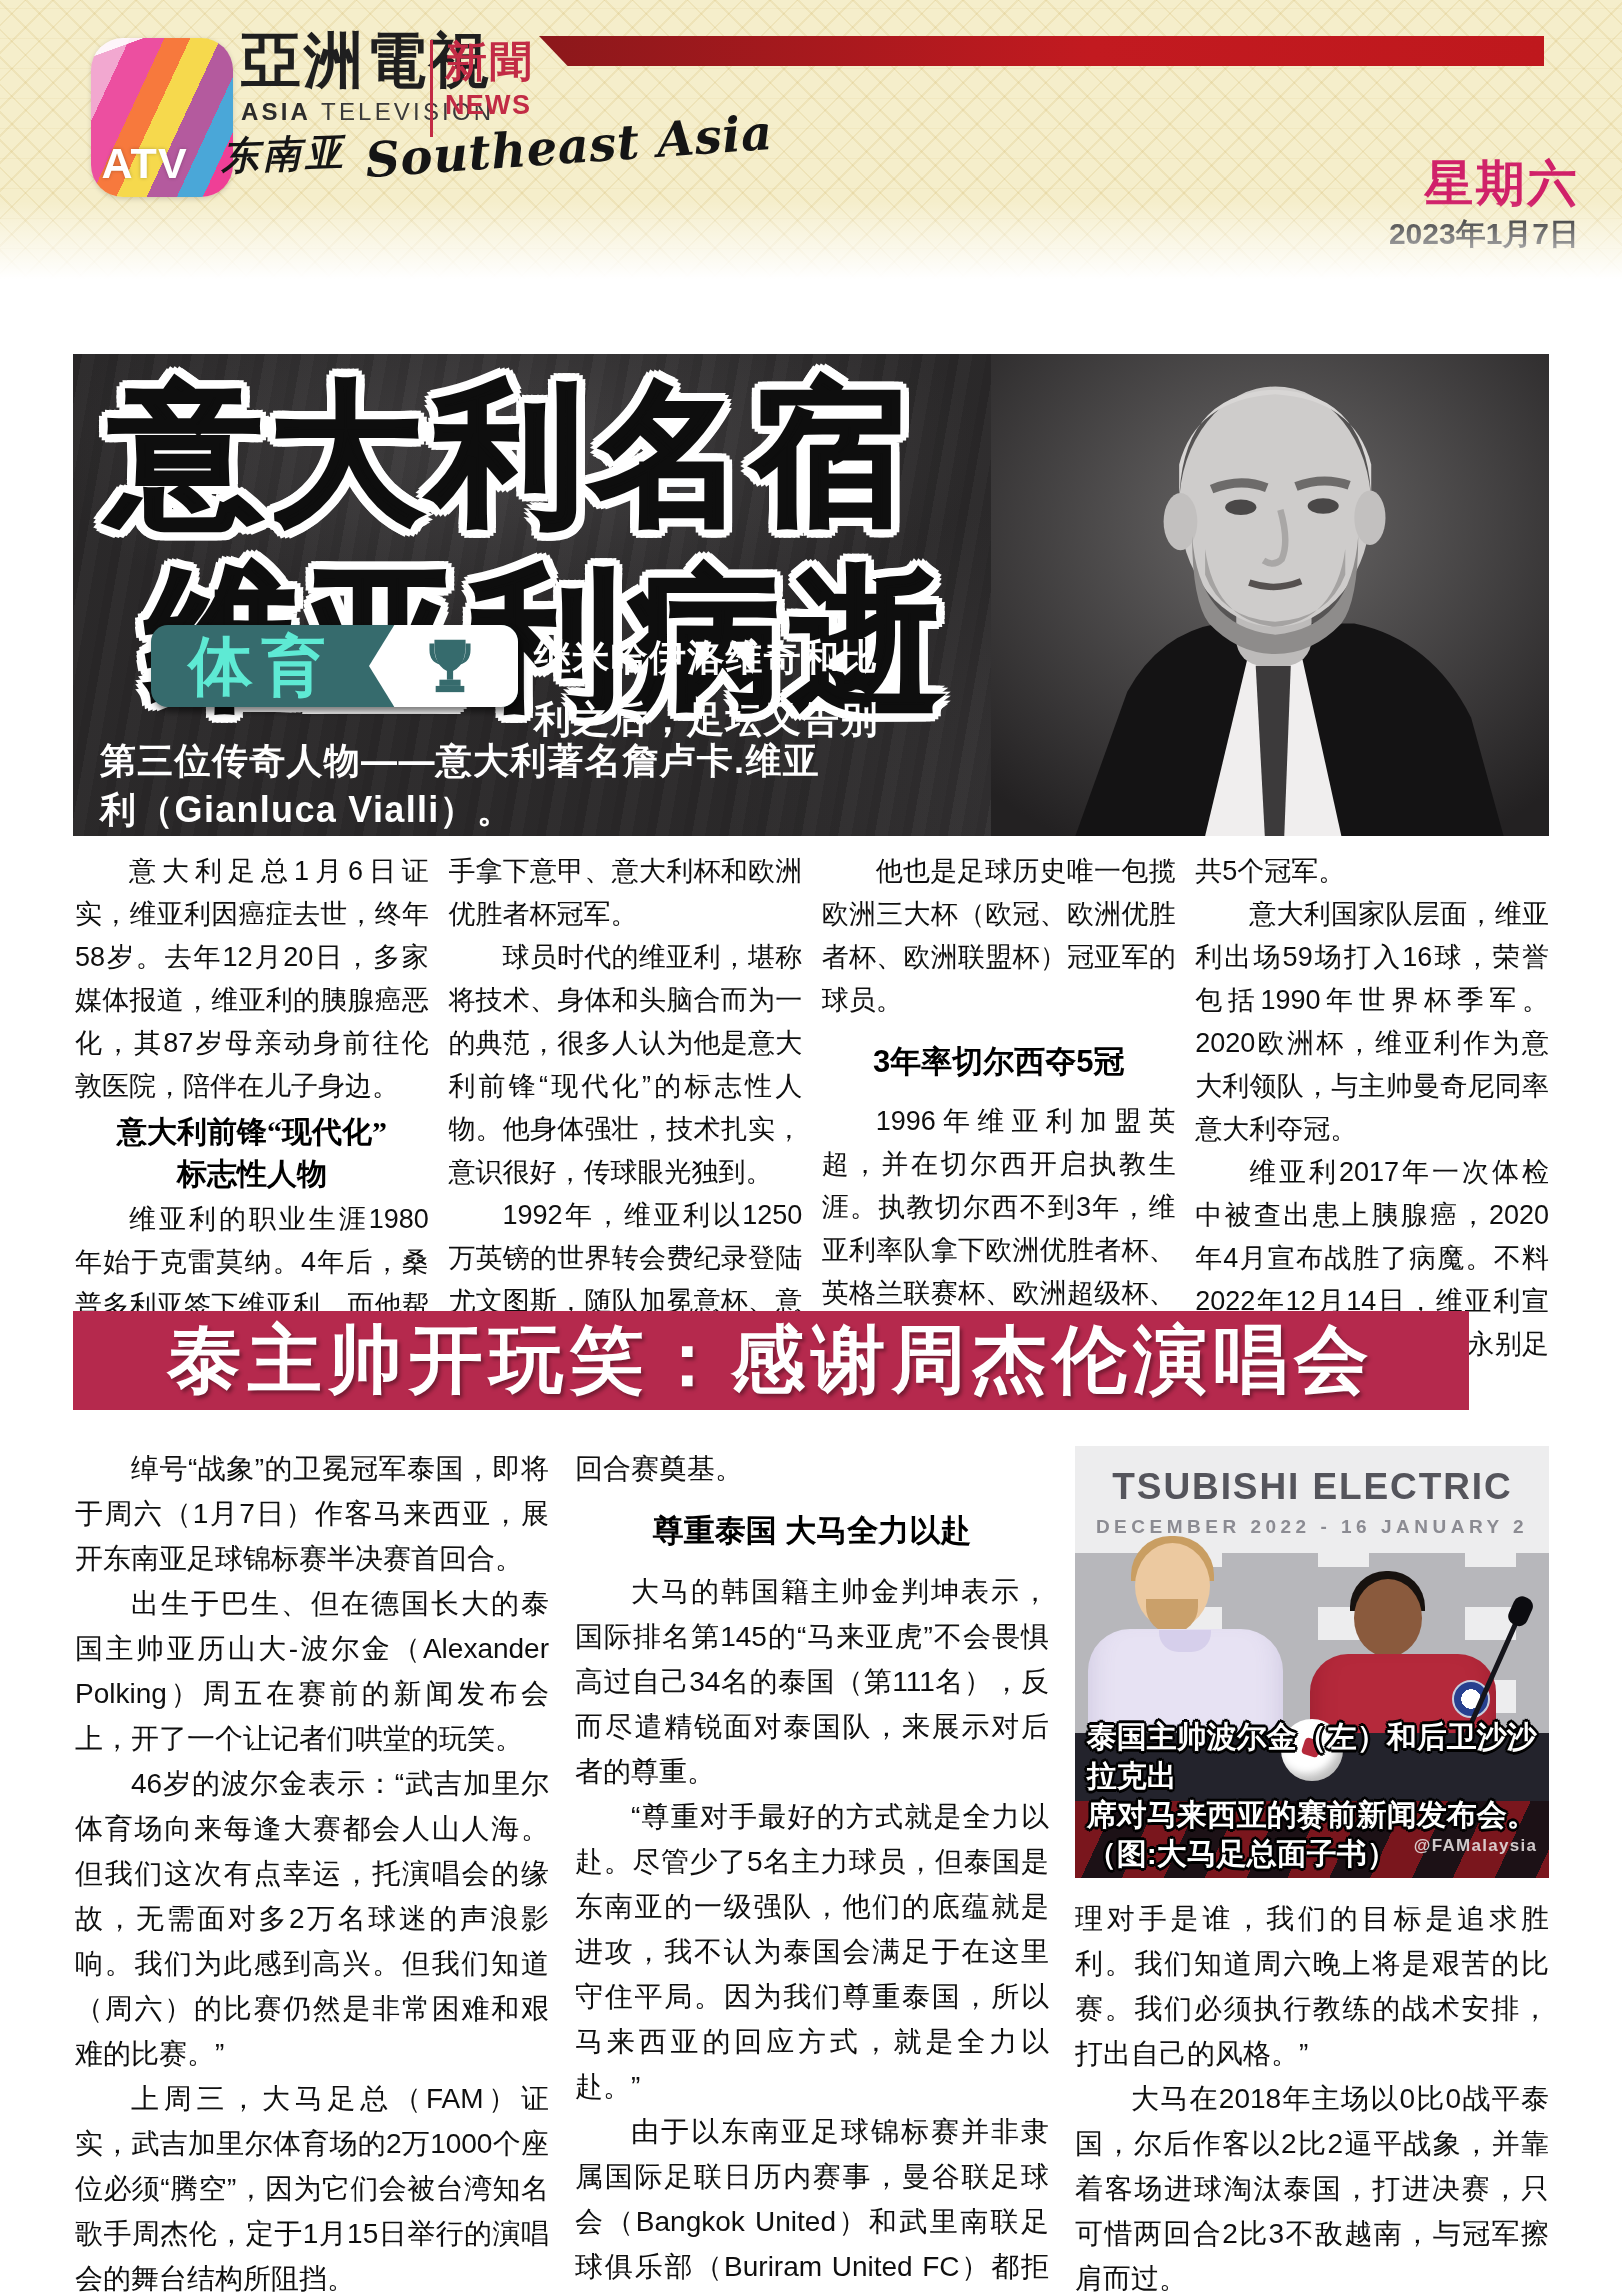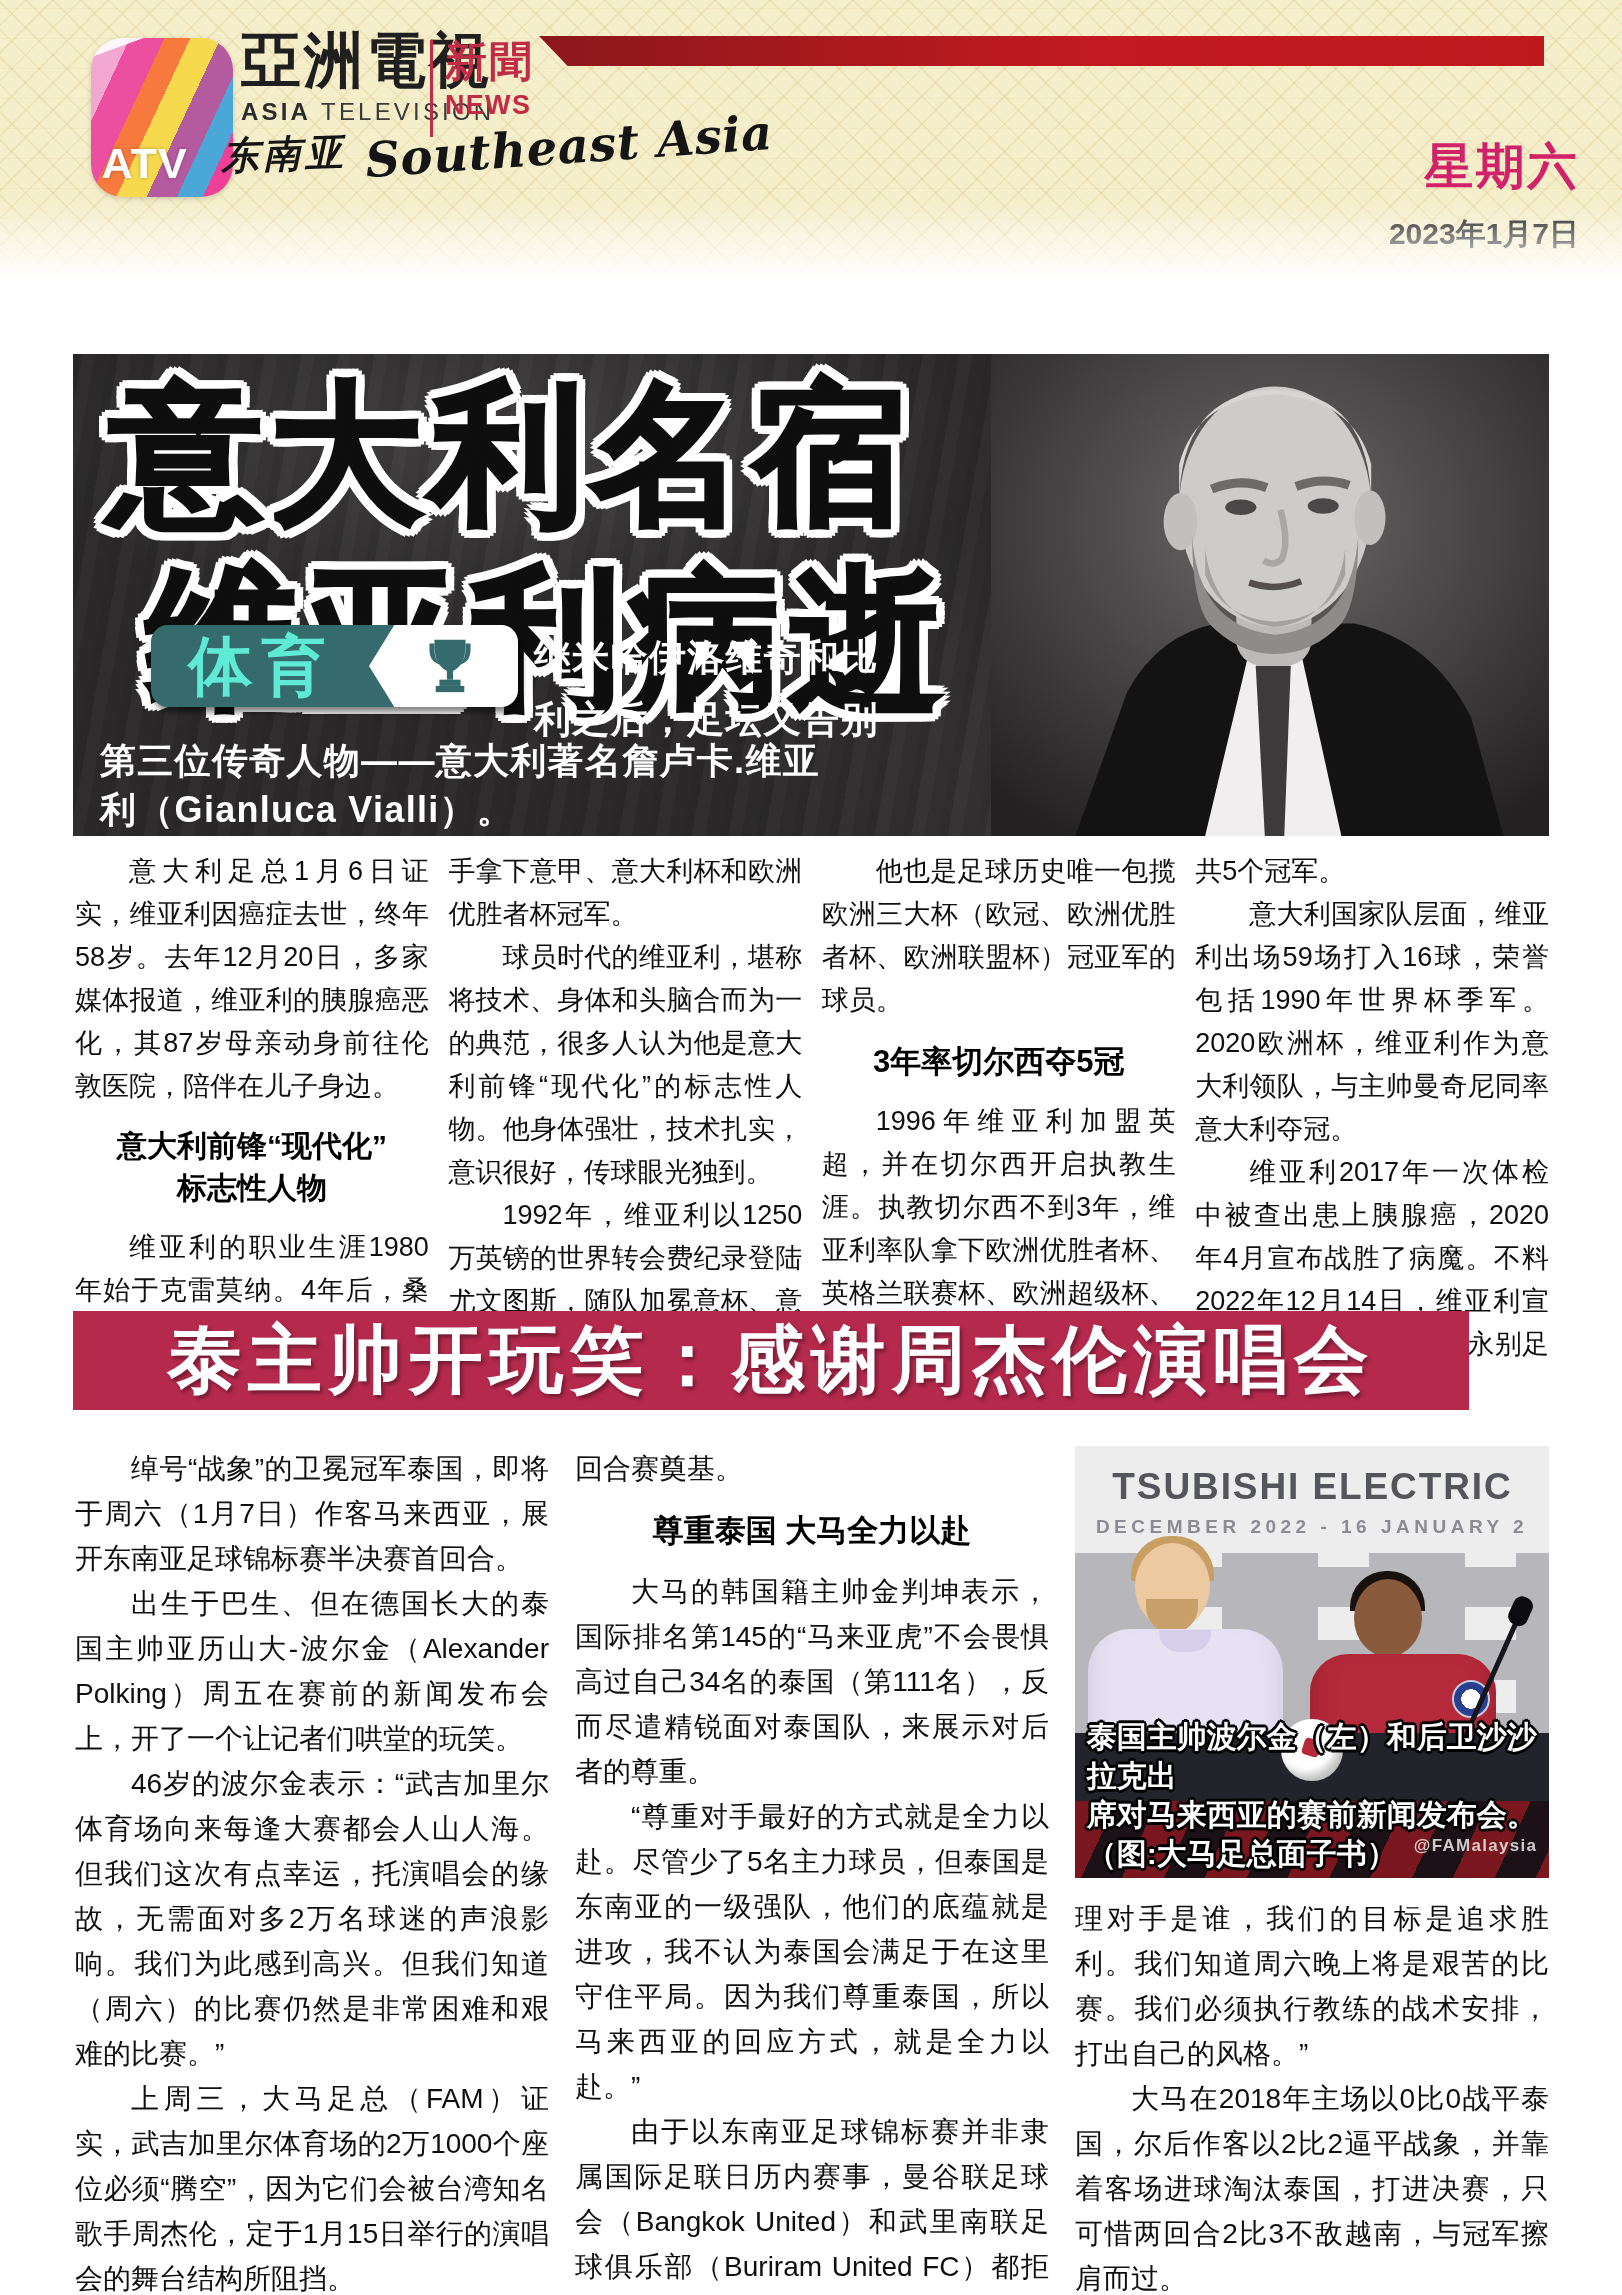--- a/index.html
+++ b/index.html
@@ -37,21 +37,21 @@
   .section-zh{font-size:42px;font-weight:800;letter-spacing:2.6px;line-height:1.1;}
   .section-en{font-size:27px;font-weight:600;letter-spacing:1.3px;margin-top:5.2px;}
   .region-line{position:absolute;left:221px;top:122px;white-space:nowrap;}
   .region-zh{display:inline-block;font-family:"Liberation Serif", serif;font-weight:900;font-style:italic;
     font-size:38px;color:#151515;transform:rotate(-2deg);letter-spacing:3.9px;}
   .region-en{display:inline-block;font-family:"DejaVu Serif", serif;font-style:italic;font-weight:700;
     font-size:48px;color:#151515;transform:rotate(-4deg) translateY(-3.9px);margin-left:15.6px;letter-spacing:0.6px;}
   .red-ribbon{position:absolute;left:539px;top:36px;width:1005px;height:30px;
     background:linear-gradient(90deg,#8c181b,#c21a20 55%,#bf181d);
     clip-path:polygon(0 0,100% 0,100% 100%,28.6px 100%);}
-  .weekday{position:absolute;right:44px;top:134px;font-size:49px;font-weight:900;color:#d02169;letter-spacing:2.6px;}
+  .weekday{position:absolute;right:44px;top:151px;font-size:49px;font-weight:900;color:#d02169;letter-spacing:2.6px;}
   .date{position:absolute;right:44px;top:214px;font-size:30px;font-weight:600;color:#141414;}
 
   
   .hero{position:absolute;left:73px;top:354px;width:1476px;height:482px;overflow:hidden;
     background:
       radial-gradient(779px 325px at 30% 20%, rgba(90,88,90,.55), rgba(0,0,0,0) 60%),
       radial-gradient(584px 454px at 70% 90%, rgba(70,68,70,.5), rgba(0,0,0,0) 65%),
       #2d2b2c;}
   .hero-noise{position:absolute;inset:0;opacity:.35;
     background:repeating-linear-gradient(100deg, rgba(0,0,0,.35) 0 9px, rgba(70,70,70,.25) 9px 22px, rgba(20,20,20,.3) 22px 36px);}
@@ -79,21 +79,21 @@
 
   
   .a1-body{position:absolute;left:75px;top:850px;width:1474px;display:flex;gap:19.5px;}
   .a1-body .col{width:354px;}
   .a2-body{position:absolute;left:75px;top:1446px;width:1474px;display:flex;gap:26px;}
   .a2-body .col{width:474px;}
   .col p{margin:0;font-size:27px;line-height:43px;text-align:justify;text-indent:2em;color:#0f0f0f;}
   .a2-body .col p{font-size:28px;line-height:45px;}
   .col p.cont{text-indent:0;}
   .subhead{font-weight:900;text-align:center;color:#000;}
-  .sub2line{font-size:30px;line-height:42px;margin:17px 0;}
+  .sub2line{font-size:30px;line-height:42px;margin:3px 0;font-family:Liberation Serif, serif;}
   .sub1line{font-size:31px;line-height:39px;margin:19.5px 0;}
 
   
   .a2-band{position:absolute;left:73px;top:1311px;width:1396px;height:99px;background:#b5294d;
     display:flex;align-items:center;justify-content:center;}
   .a2-band span{color:#fff;font-size:74px;font-weight:900;letter-spacing:6.5px;
     text-shadow:2.6px 3.2px 3.9px rgba(0,0,0,.35);}
 
   
   .photo{position:relative;width:474px;height:432px;overflow:hidden;background:#ededee;}

